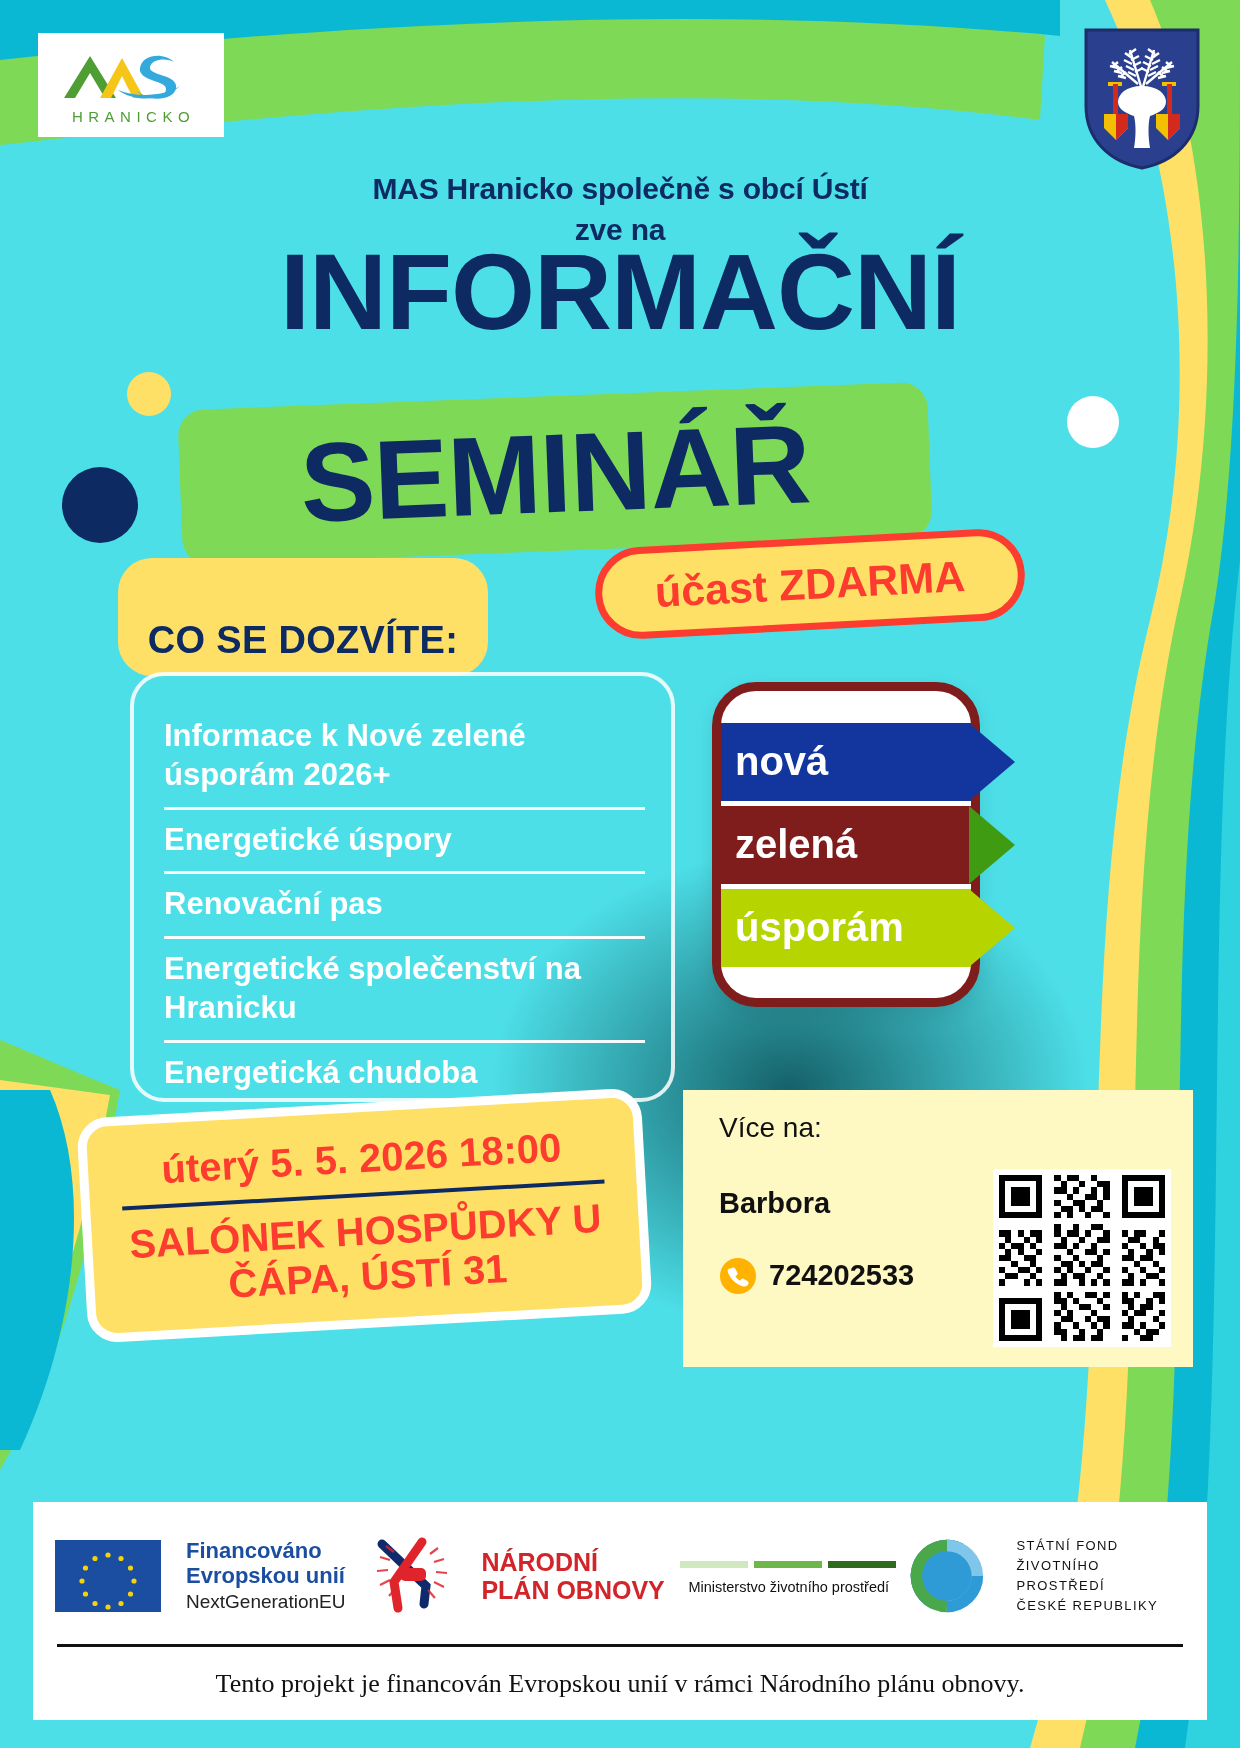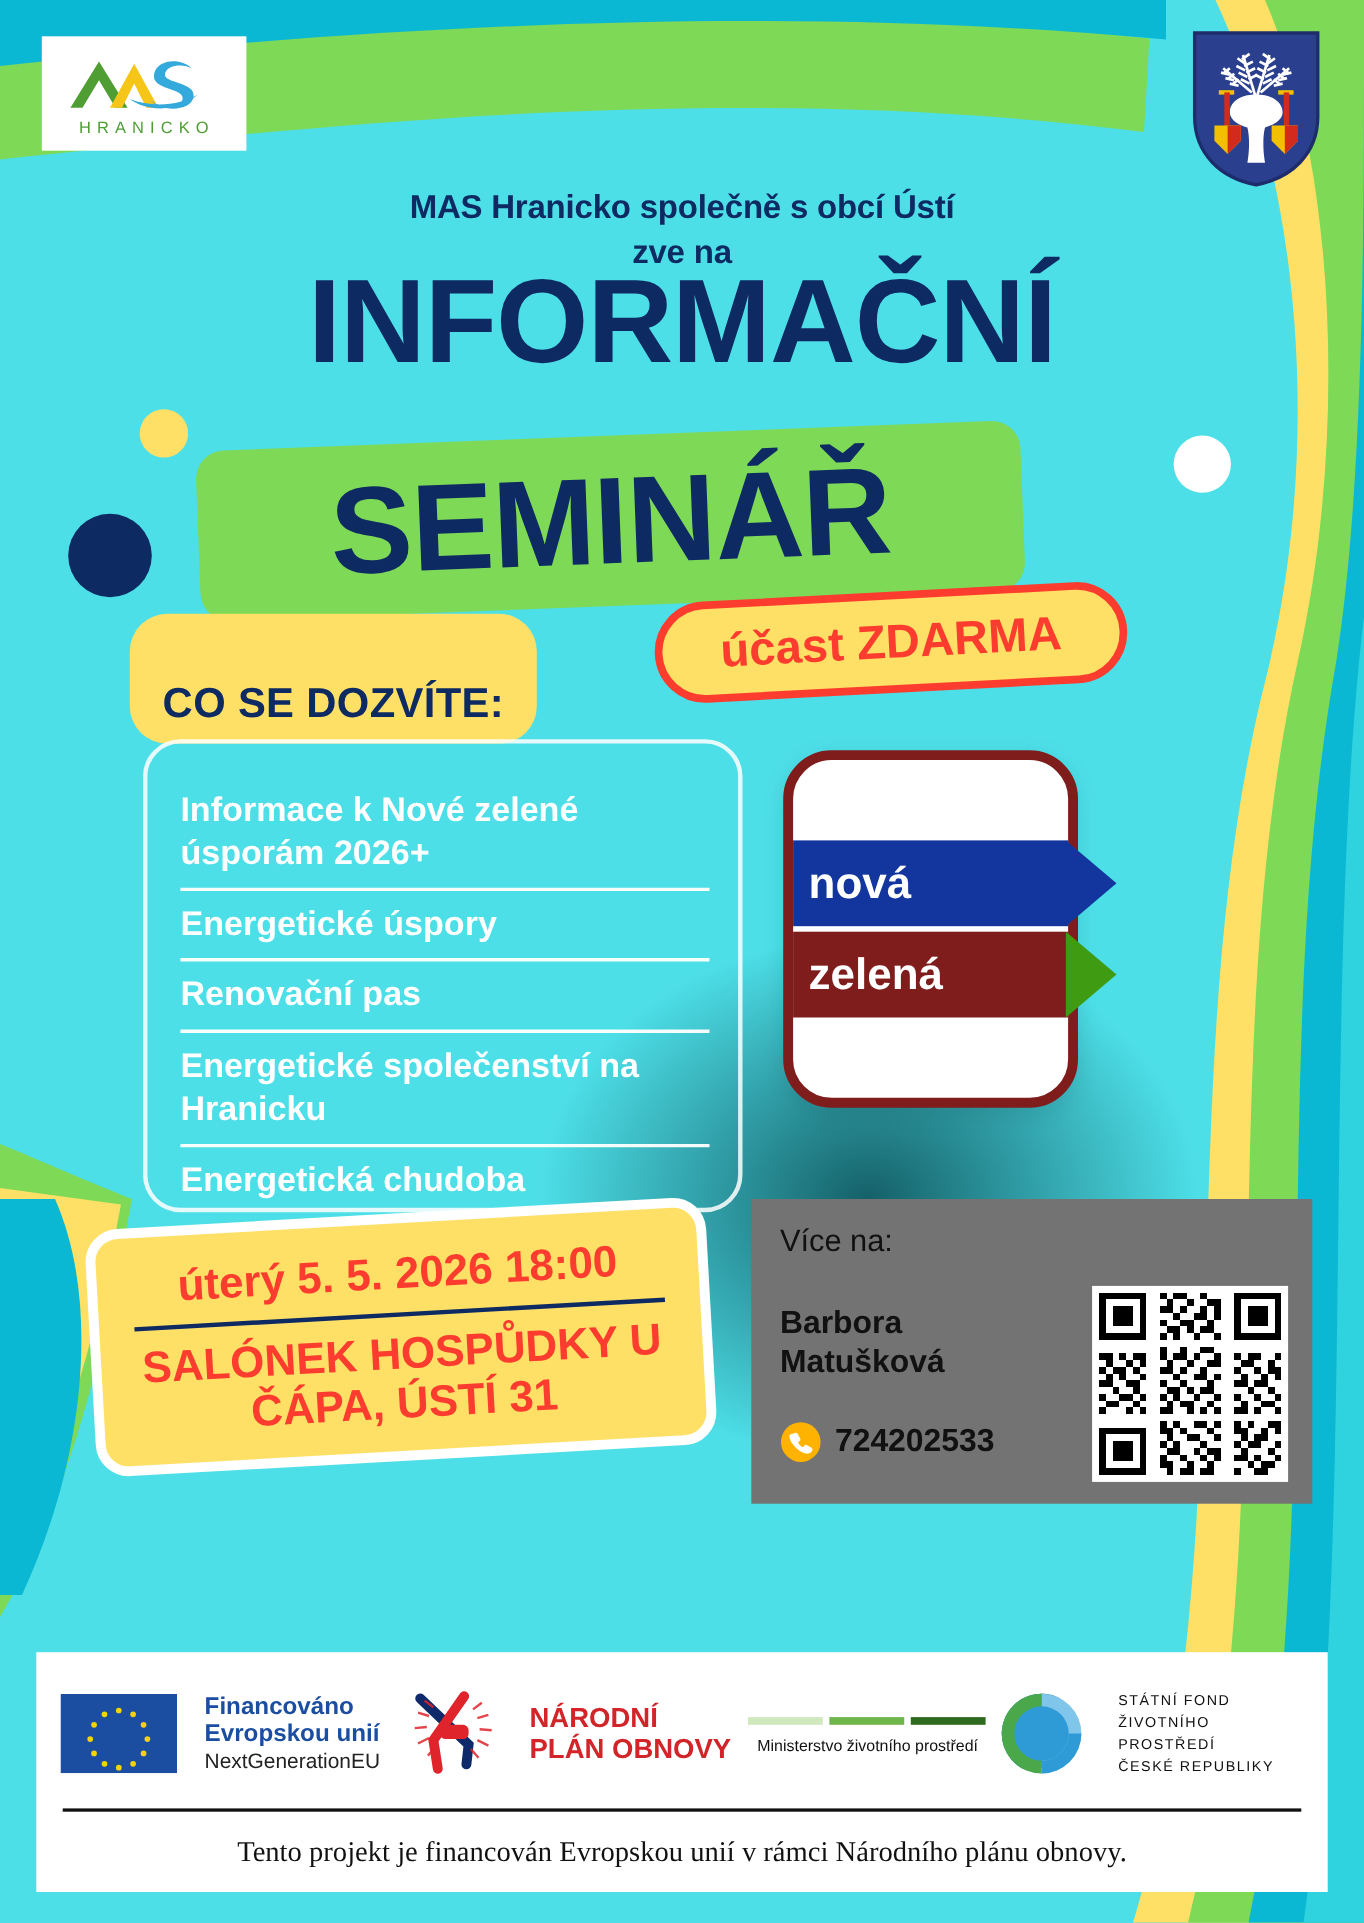--- a/index.html
+++ b/index.html
@@ -119,21 +119,21 @@
   }
   #date-divider { height:4px; background:#0e2a62; margin:0 4px 12px 4px; }
   #venue-text {
     color:#fc3c2e; font-weight:bold; font-size:40px; text-align:center;
     line-height:1.12;
   }
 
   
   #contact {
     left:683px; top:1090px; width:510px; height:277px; z-index:6;
-    background:#737373; padding:22px 26px;
+    background:#fef9c3; padding:22px 36px;
   }
   #contact-more { color:#111; font-size:28px; font-weight:400; }
   #contact-name { color:#111; font-size:29px; font-weight:bold; line-height:1.2; margin-top:42px; }
   #contact-phone-row { display:flex; align-items:center; gap:12px; margin-top:36px; }
   #phone-icon { width:38px; height:38px; }
   #contact-phone { color:#111; font-size:29px; font-weight:bold; }
   #qr { position:absolute; right:22px; bottom:20px; width:178px; height:178px; background:#fff; }
 
   
   #footer {
@@ -246,36 +246,38 @@
   <div class="list-item">Energetická chudoba</div>
 </div>
 
 <div id="nzu" class="abs">
   <div class="nzu-bar" style="color:#12369e;background:#12369e">
     <span style="color:#fff">nová</span>
   </div>
   <div class="nzu-bar" style="color:#3f9c12;background:#7f1d1d">
     <span style="color:#fff">zelená</span>
   </div>
+  <div class="nzu-bar" style="color:#b6d400;background:#b6d400">
+    <span style="color:#fff">úsporám</span>
+  </div>
 </div>
 
 <div id="datebox" class="abs">
   <div id="date-text">úterý 5. 5. 2026 18:00</div>
   <div id="date-divider"></div>
   <div id="venue-text">
     <div>SALÓNEK HOSPŮDKY U</div>
     <div>ČÁPA, ÚSTÍ 31</div>
   </div>
 </div>
 
 <div id="contact" class="abs">
   <div id="contact-more">Více na:</div>
   <div id="contact-name">
     <div>Barbora</div>
-    <div>Matušková</div>
   </div>
   <div id="contact-phone-row">
     <svg id="phone-icon" viewBox="0 0 38 38">
       <circle cx="19" cy="19" r="18" fill="#ffb300"></circle>
       <path d="M13,11 c2,-1 3,0 4,2 l1.5,3 c0.5,1 0,1.6 -0.8,2.2 l-1.2,0.9 c0.8,2.2 2.4,3.8 4.6,4.6 l0.9,-1.2 c0.6,-0.8 1.2,-1.3 2.2,-0.8 l3,1.5 c2,1 3,2 2,4 c-0.8,1.6 -2.6,2.6 -4.6,2.2 C18,29 9,20 8.6,13.6 C8.4,11.8 11.4,11.6 13,11 Z" fill="#fff"></path>
     </svg>
     <div id="contact-phone">724202533</div>
   </div>
   <svg id="qr" viewBox="0 0 29 29" shape-rendering="crispEdges">
     <rect width="29" height="29" fill="#fff"></rect>

